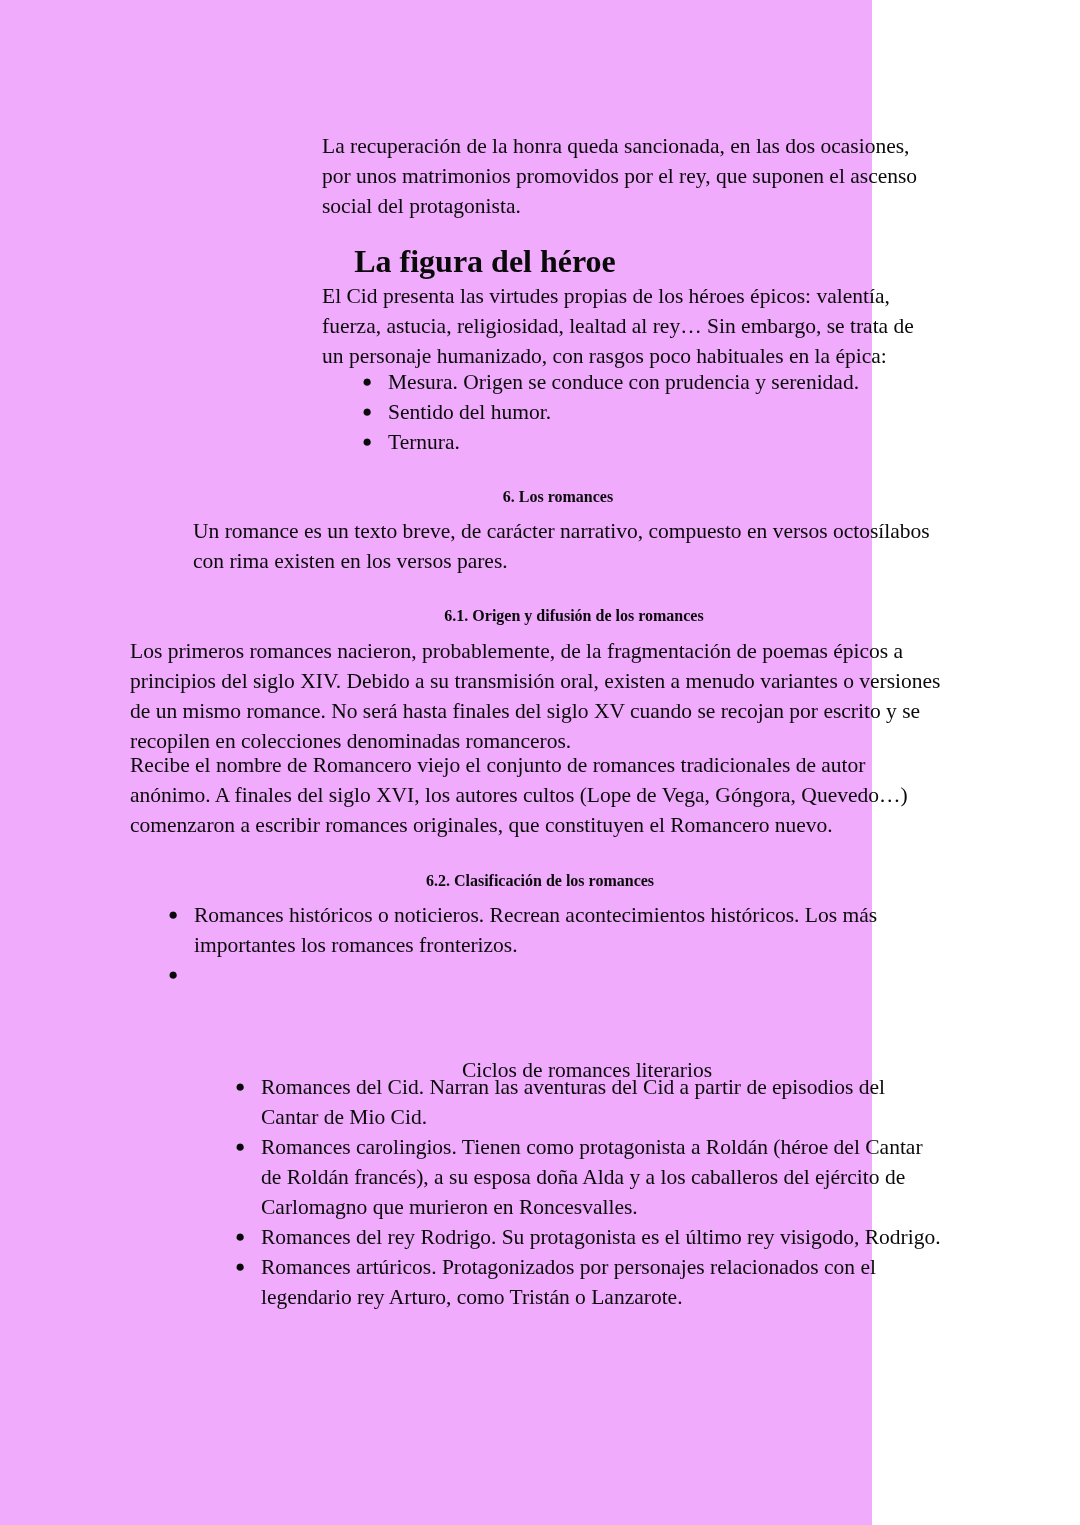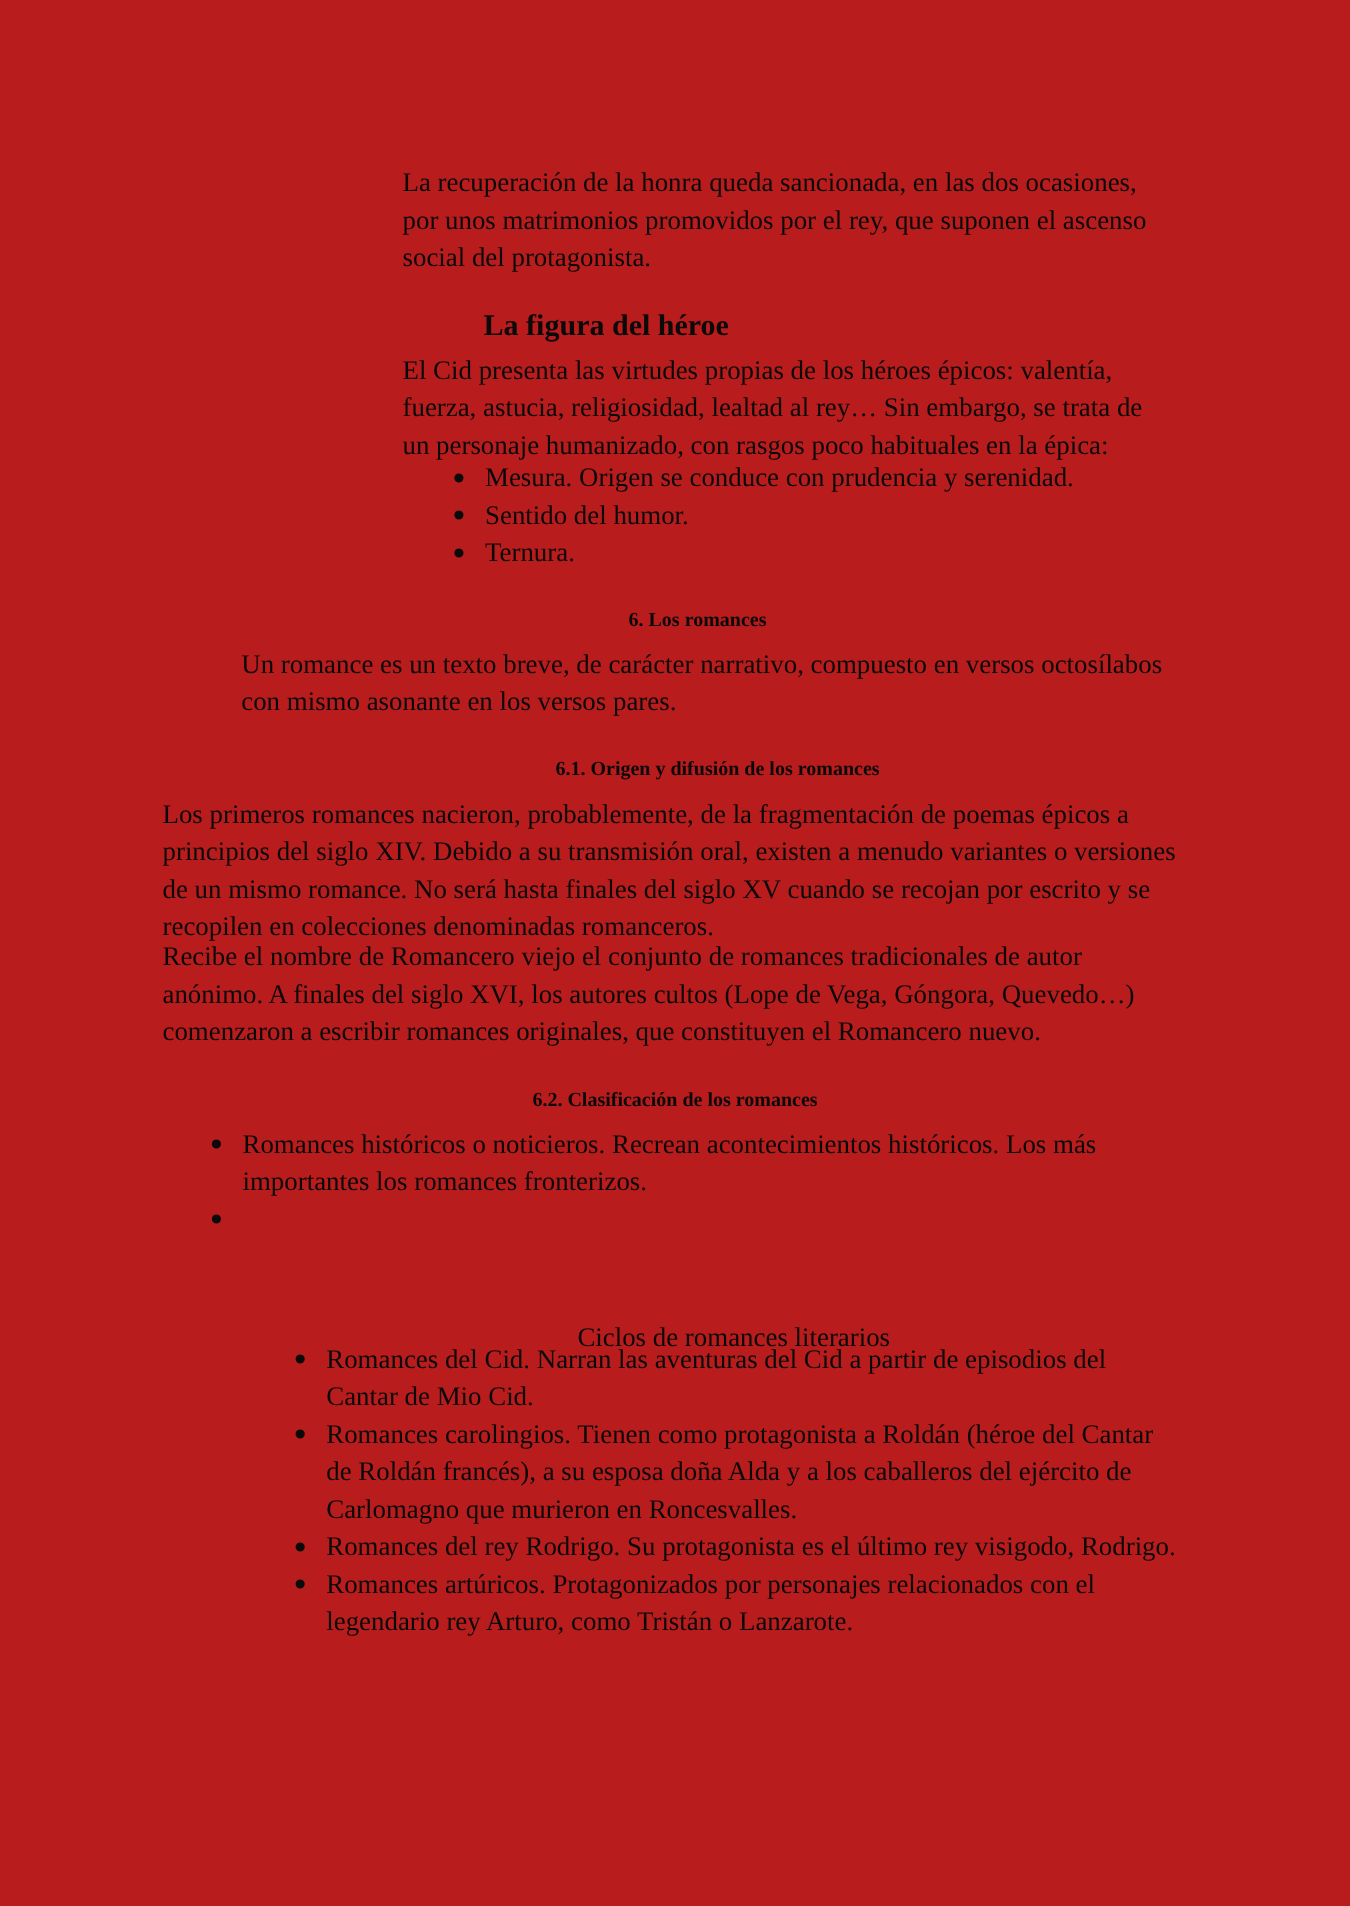--- a/index.html
+++ b/index.html
@@ -10,39 +10,39 @@
   body {
     width: 1080px;
     height: 1525px;
     font-family: "Liberation Serif", "DejaVu Serif", serif;
     color: #0a0a0a;
     position: relative;
     overflow: hidden;
   }
   .page {
     position: relative;
-    width: 1080px;
+    width: 872px;
     height: 1525px;
-    background: #b91c1c;
+    background: #f0abfc;
   }
 
   
   .para {
     font-size: 21.5px;
     line-height: 30px;
     text-align: left;
     margin: 0;
   }
   .heading {
     font-weight: bold;
     margin: 0;
     line-height: 32px;
   }
   .h-sub {
-    font-size: 24px;
+    font-size: 32px;
   }
   .h-sec {
     font-size: 16px;
   }
   .center {
     text-align: center;
   }
   .plain-center {
     font-size: 21.5px;
     line-height: 30px;
@@ -114,21 +114,21 @@
       <span>Sentido del humor.</span>
     </li>
     <li>
       <span class="dot">●</span>
       <span>Ternura.</span>
     </li>
   </ul>
 
   <h2 class="heading h-sec blk center" id="sec6-heading">6.  Los romances</h2>
 
-  <p class="para blk" id="sec6-para">Un romance es un texto breve, de carácter narrativo, compuesto en versos octosílabos con mismo asonante en los versos pares.</p>
+  <p class="para blk" id="sec6-para">Un romance es un texto breve, de carácter narrativo, compuesto en versos octosílabos con rima existen en los versos pares.</p>
 
   <h2 class="heading h-sec blk center" id="sec61-heading">6.1. Origen y difusión de los romances</h2>
 
   <p class="para blk" id="sec61-para1">Los primeros romances nacieron, probablemente, de la fragmentación de poemas épicos a principios del siglo XIV. Debido a su transmisión oral, existen a menudo variantes o versiones de un mismo romance. No será hasta finales del siglo XV cuando se recojan por escrito y se recopilen en colecciones denominadas romanceros.</p>
 
   <p class="para blk" id="sec61-para2">Recibe el nombre de Romancero viejo el conjunto de romances tradicionales de autor anónimo. A finales del siglo XVI, los autores cultos (Lope de Vega, Góngora, Quevedo…) comenzaron a escribir romances originales, que constituyen el Romancero nuevo.</p>
 
   <h2 class="heading h-sec blk center" id="sec62-heading">6.2. Clasificación de los romances</h2>
 
   <ul class="bullets blk" id="sec62-list">

